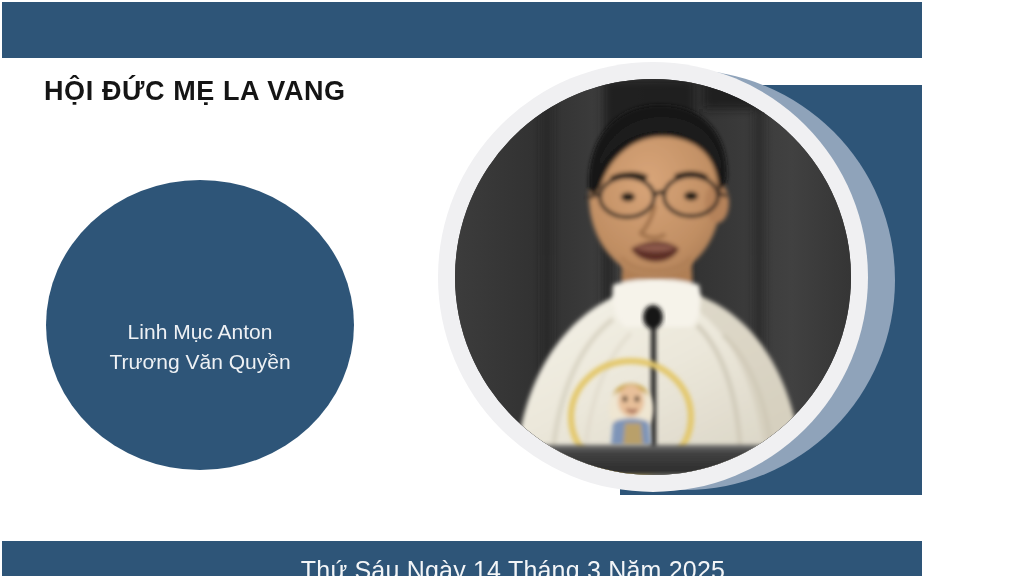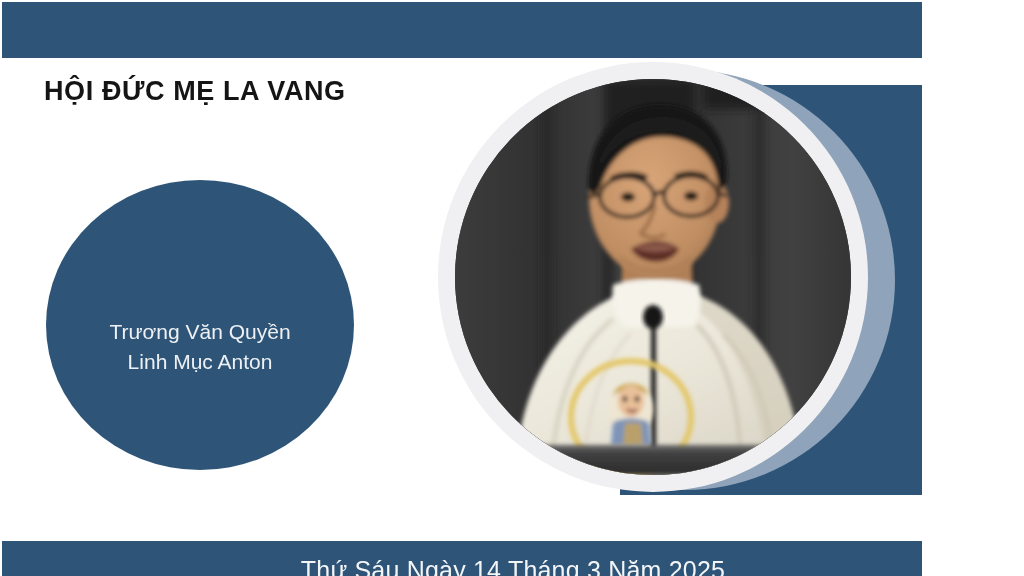--- a/index.html
+++ b/index.html
@@ -139,22 +139,22 @@
 <body>
 
 <div id="slide">
 
   <div class="top-banner"></div>
 
   <div class="slide-title">HỘI ĐỨC MẸ LA VANG</div>
 
   <div class="name-circle">
     <div class="name-circle-inner">
+      <div>Linh Mục Anton</div>
       <div>Trương Văn Quyền</div>
-      <div>Linh Mục Anton</div>
     </div>
   </div>
 
   <div class="photo-area">
 
     <div class="navy-block"></div>
 
     <div class="blue-ring"></div>
 
     <div class="photo-outer-ring"></div>

